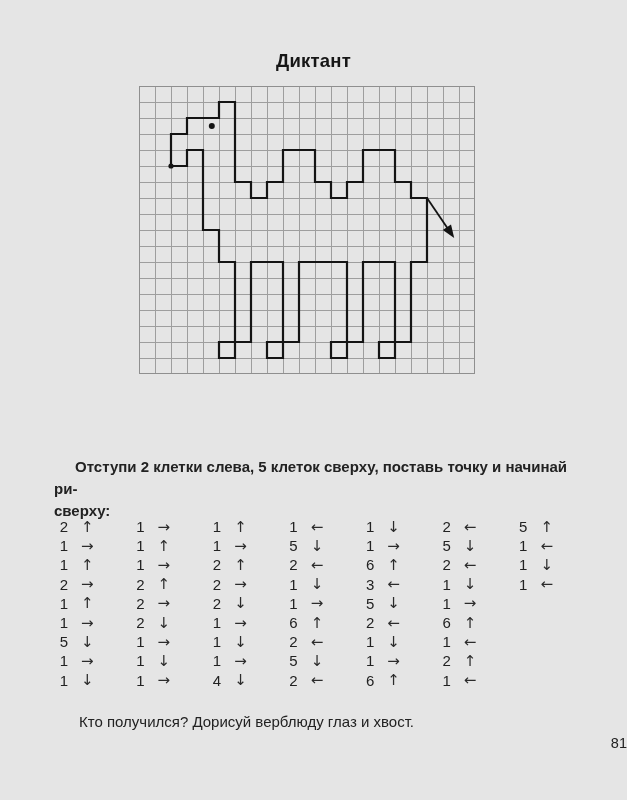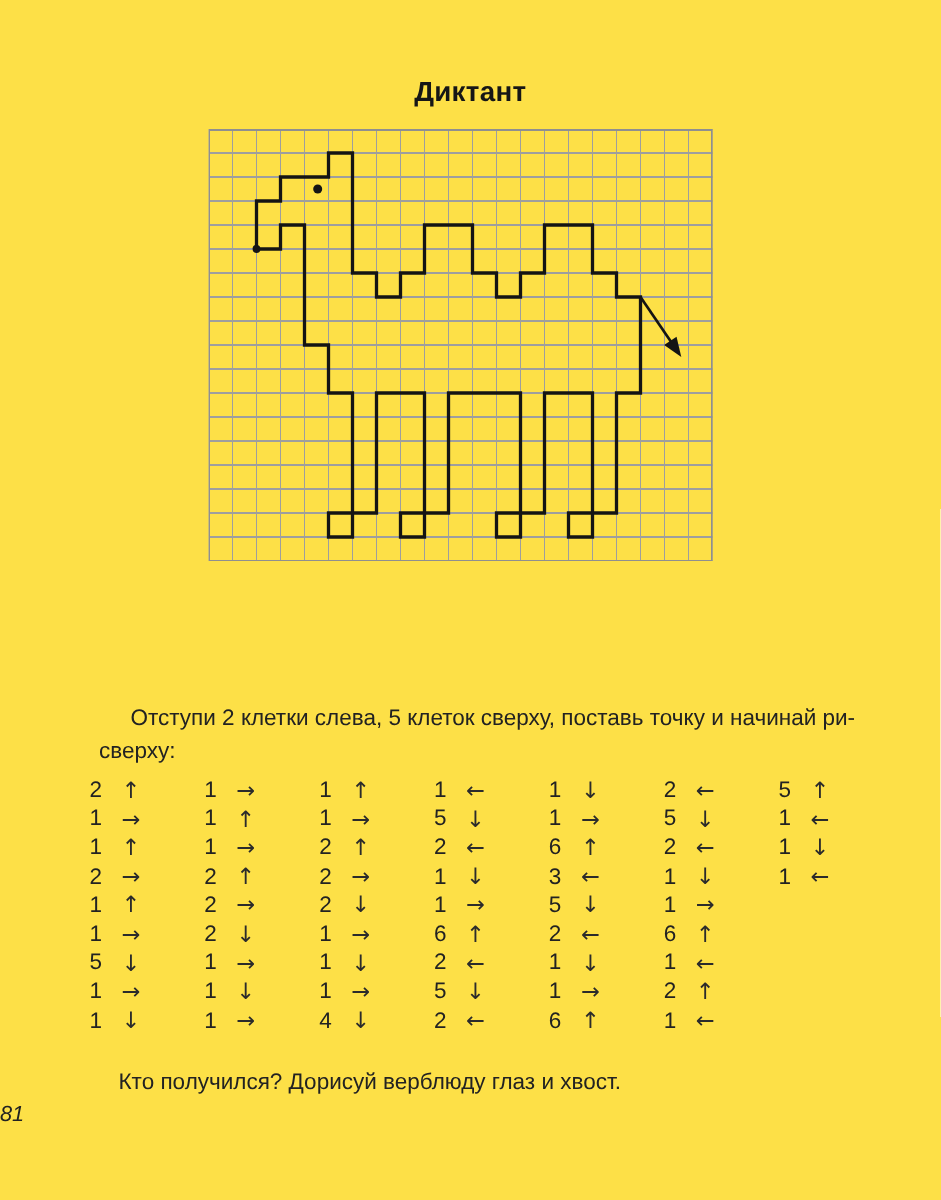--- a/index.html
+++ b/index.html
@@ -4,21 +4,21 @@
 <style>
   html, body {
     margin: 0;
     padding: 0;
     background: #ffffff;
   }
   .page {
     position: relative;
     width: 627px;
     height: 800px;
-    background: #fde047;
+    background: #e5e5e5;
     color: #1c1c1c;
     font-family: "Liberation Sans", sans-serif;
     overflow: hidden;
   }
   .title {
     position: absolute;
     top: 50px;
     left: 0;
     right: 0;
     text-align: center;
@@ -32,25 +32,26 @@
     left: 139px;
     top: 86px;
     width: 336px;
     height: 288px;
   }
   .instructions {
     position: absolute;
     left: 54px;
     top: 456px;
     width: 528px;
-    margin: 12px;
+    margin: 0;
     font-size: 15px;
     line-height: 22px;
     text-indent: 21px;
     color: #222222;
+    font-weight: bold;
   }
   .steps {
     position: absolute;
     left: 56px;
     top: 517px;
     width: 497px;
     display: flex;
     justify-content: space-between;
   }
   .steps-column {
@@ -84,24 +85,23 @@
     font-size: 15px;
     line-height: 22px;
     text-indent: 21px;
     color: #222222;
   }
   .page-num {
     position: absolute;
     top: 735px;
     left: 0;
     right: 0;
-    text-align: left;
+    text-align: right;
     font-size: 14.5px;
     color: #222222;
-    font-style: italic;
   }
 </style>
 </head>
 <body>
 
 <div class="page">
 
   <div class="title">Диктант</div>
 
   <div class="figure">

